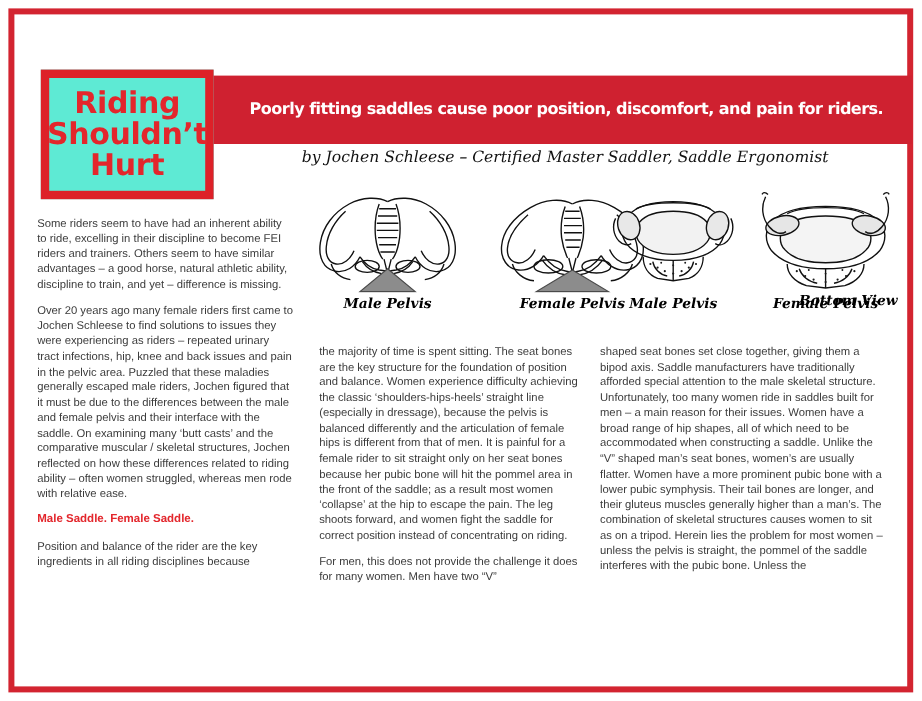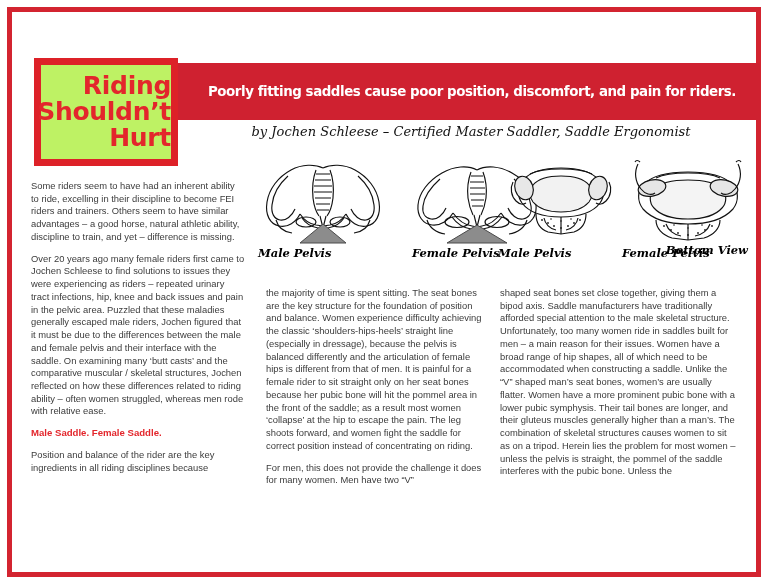--- a/index.html
+++ b/index.html
@@ -24,25 +24,25 @@
     pointer-events: none;
   }
 
   
   #masthead { position: absolute; left: 0; top: 0; width: 768px; height: 170px; }
 
   #logo-box {
     position: absolute;
     left: 34px; top: 58px;
     width: 144px; height: 108px;
-    background: #bef264;
+    background: #5eead4;
     border: 7px solid #dd2128;
     z-index: 3;
     display: flex; flex-direction: column;
-    align-items: flex-end; justify-content: center;
+    align-items: center; justify-content: center;
   }
   .logo-line {
     color: #e3262c;
     font-family: "DejaVu Sans", sans-serif;
     font-weight: bold;
     font-size: 25px;
     line-height: 1.04;
     letter-spacing: -0.3px;
     text-align: center;
     white-space: nowrap;
@@ -85,21 +85,21 @@
   #figures { position: absolute; left: 250px; top: 158px; width: 500px; height: 120px; }
   .fig { position: absolute; top: 0; }
   .fig svg { display: block; }
   .fig-caption {
     position: absolute;
     font-family: "DejaVu Serif", serif;
     font-style: italic;
     font-weight: bold;
     font-size: 11.5px;
     color: #000000;
-    text-align: left;
+    text-align: center;
     white-space: nowrap;
   }
   #bottom-view-label {
     position: absolute;
     top: 85px;
     width: 250px; left: 248px;
     text-align: right;
     font-family: "DejaVu Serif", serif;
     font-style: italic;
     font-weight: bold;

